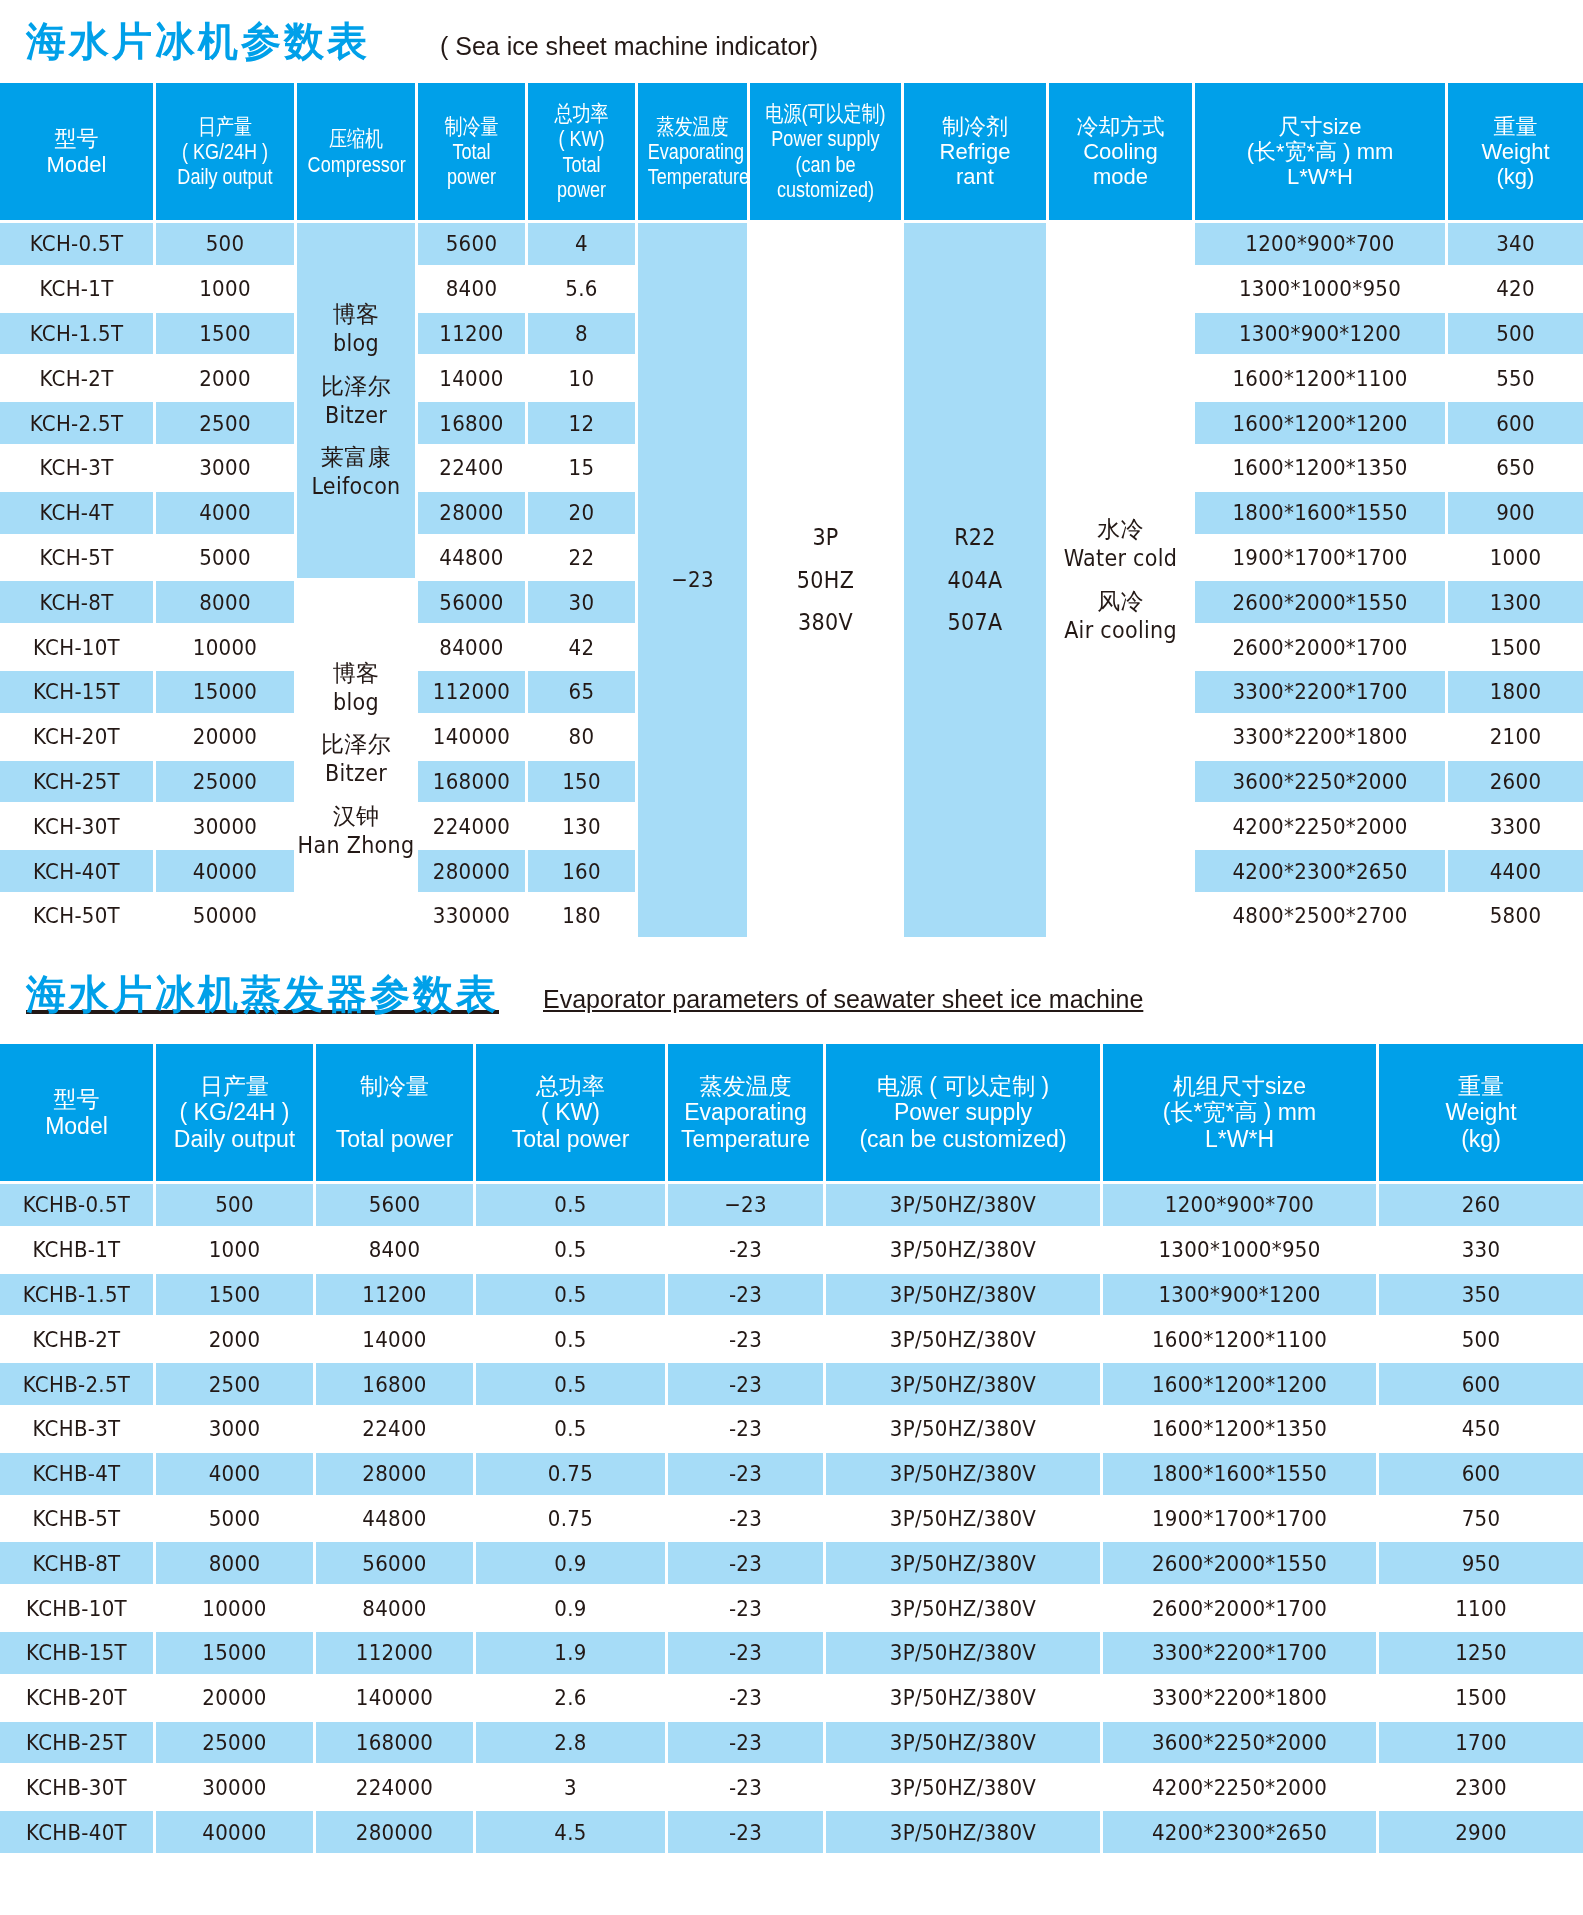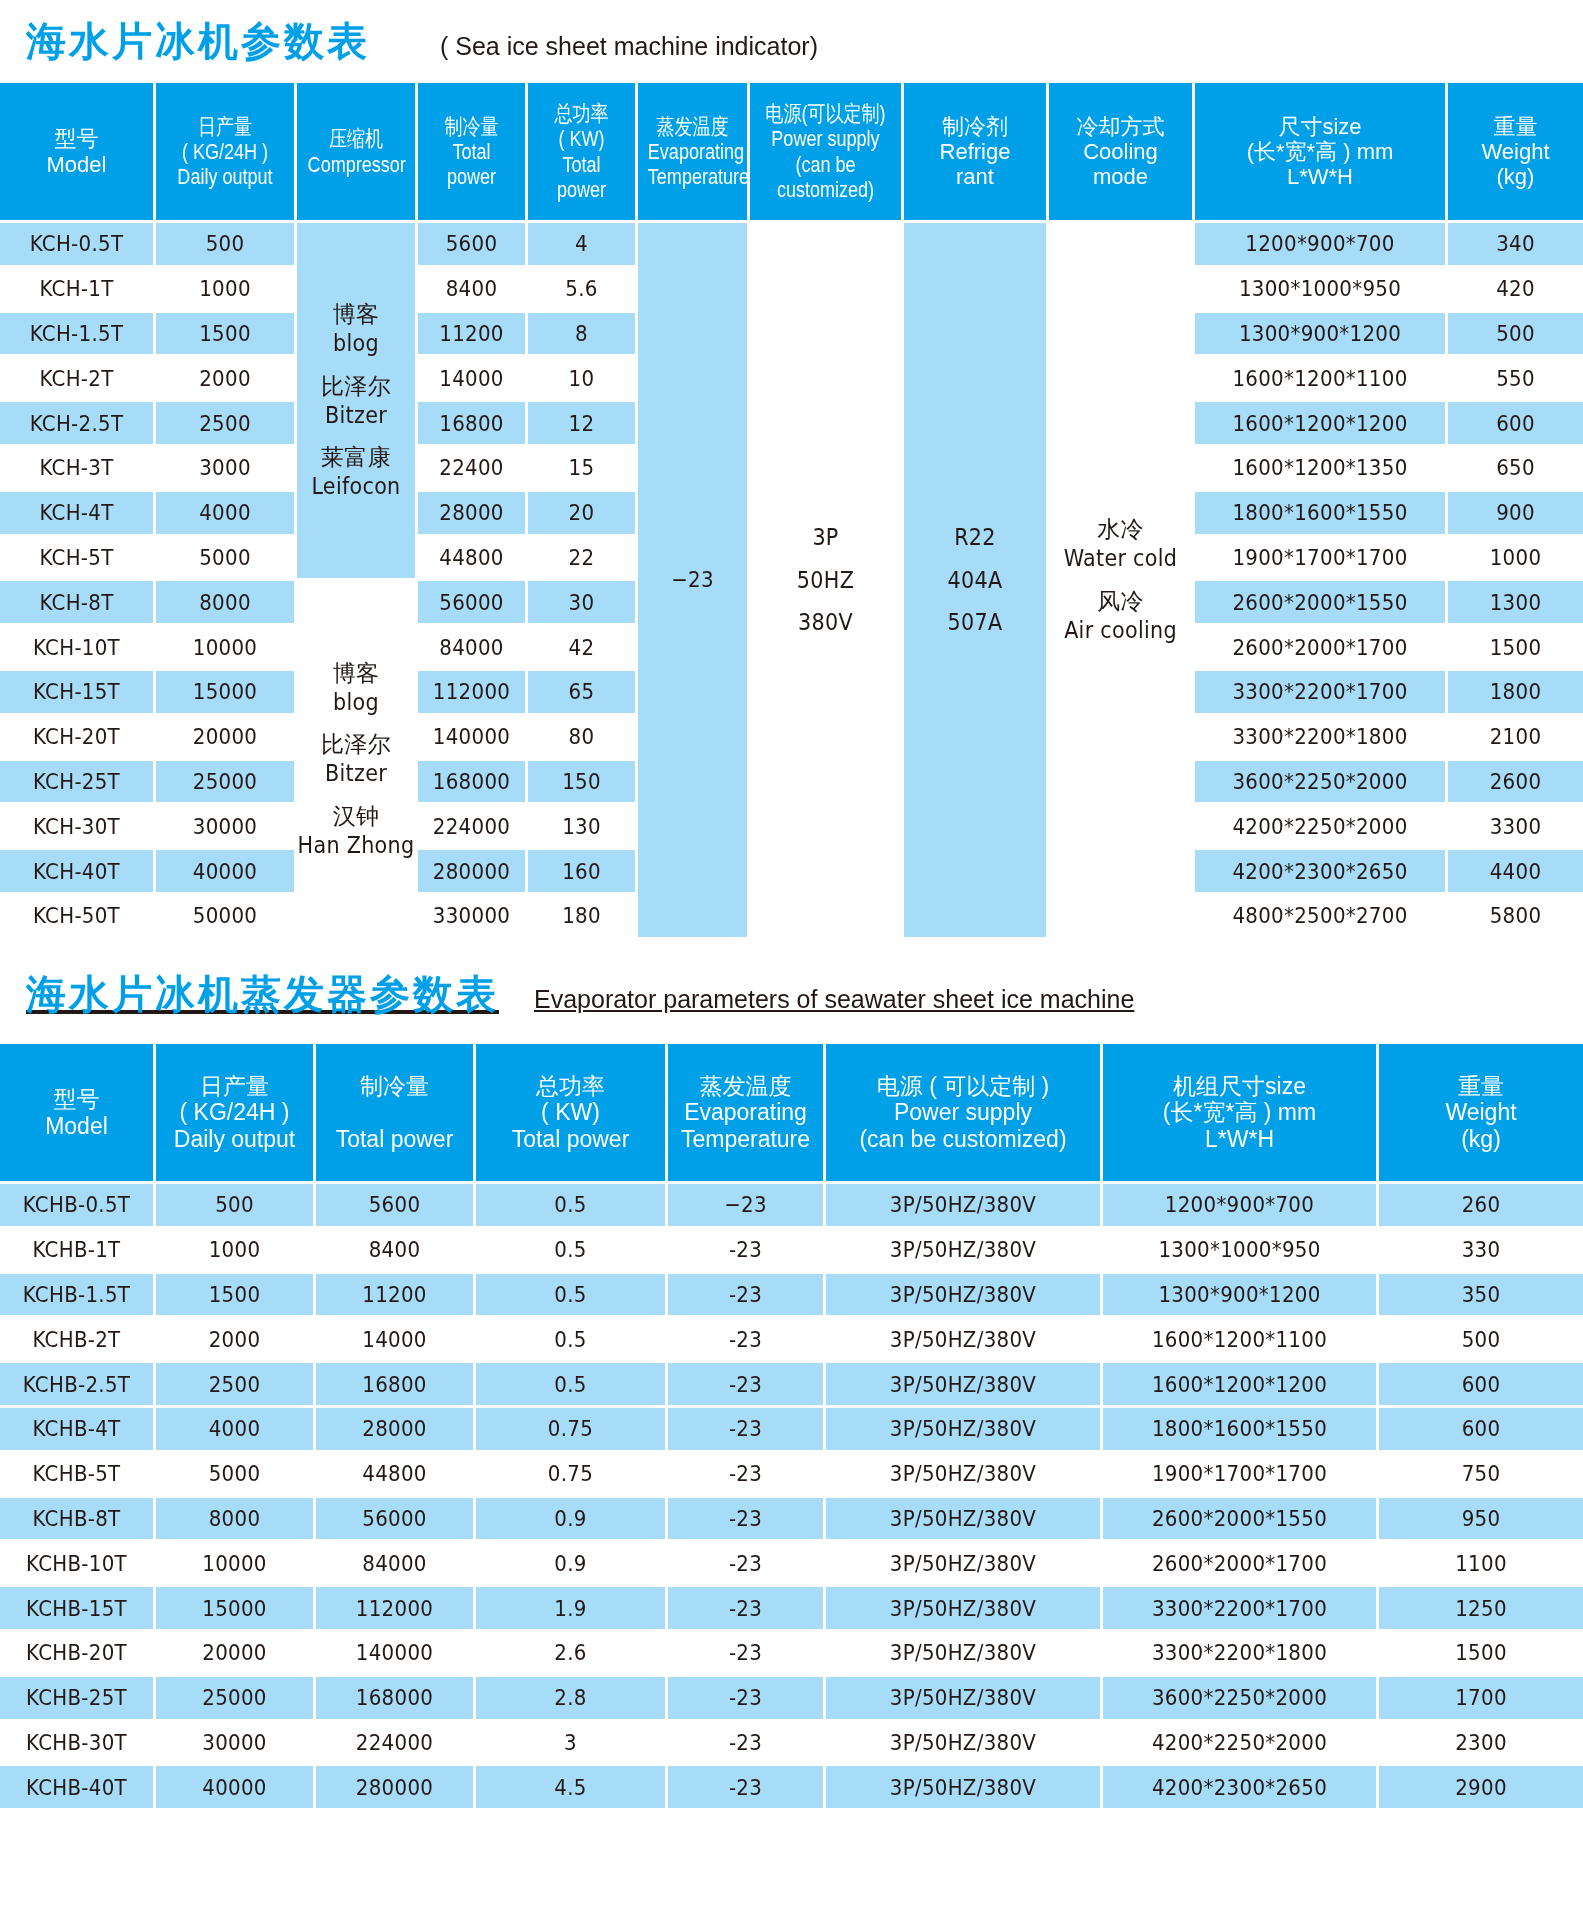--- a/index.html
+++ b/index.html
@@ -4,21 +4,21 @@
 <style>
   html, body { margin:0; padding:0; background:#ffffff; }
   body { width:1583px; height:1915px; position:relative; overflow:hidden;
          font-family:"Liberation Sans", "DejaVu Sans", sans-serif; color:#231815; }
   .title { position:absolute; left:26px; display:flex; align-items:baseline; white-space:nowrap; }
   .title .zh { color:#00a0e9; font-weight:bold; font-size:40px; letter-spacing:3px;
                font-family:"DejaVu Sans", sans-serif; }
   .title .en { color:#231815; font-size:25px; margin-left:70px;text-align:center; }
   #title1 { top:14px; }
   #title2 { top:967px;text-decoration:underline; }
-  #title2 .en { margin-left:35px; }
+  #title2 .en { margin-left:44px; }
   table { position:absolute; left:0; border-collapse:separate; border-spacing:3px 3px;
           table-layout:fixed; margin-left:-3px; }
   td, th { text-align:center; vertical-align:middle; padding:0; overflow:hidden; }
   th { background:#00a0e9; color:#ffffff; font-weight:normal; line-height:1.15; }
   th .l { display:block; }
   td { font-size:22px; color:#231815; font-family:"DejaVu Sans Condensed","DejaVu Sans", sans-serif; letter-spacing:0.3px; }
   .lb { background:#a6dcf7; }
   .wh { background:#ffffff; }
   #t1 { top:80px; width:1589px; }
   #t1 th { height:137px; font-size:22px; }
@@ -396,20 +396,30 @@
         <td class="lb">KCHB-2.5T</td>
         <td class="lb">2500</td>
         <td class="lb">16800</td>
         <td class="lb">0.5</td>
         <td class="lb">-23</td>
         <td class="lb">3P/50HZ/380V</td>
         <td class="lb">1600*1200*1200</td>
         <td class="lb">600</td>
       </tr>
       <tr>
+        <td class="wh">KCHB-3T</td>
+        <td class="wh">3000</td>
+        <td class="wh">22400</td>
+        <td class="wh">0.5</td>
+        <td class="wh">-23</td>
+        <td class="wh">3P/50HZ/380V</td>
+        <td class="wh">1600*1200*1350</td>
+        <td class="wh">450</td>
+      </tr>
+      <tr>
         <td class="lb">KCHB-4T</td>
         <td class="lb">4000</td>
         <td class="lb">28000</td>
         <td class="lb">0.75</td>
         <td class="lb">-23</td>
         <td class="lb">3P/50HZ/380V</td>
         <td class="lb">1800*1600*1550</td>
         <td class="lb">600</td>
       </tr>
       <tr>

